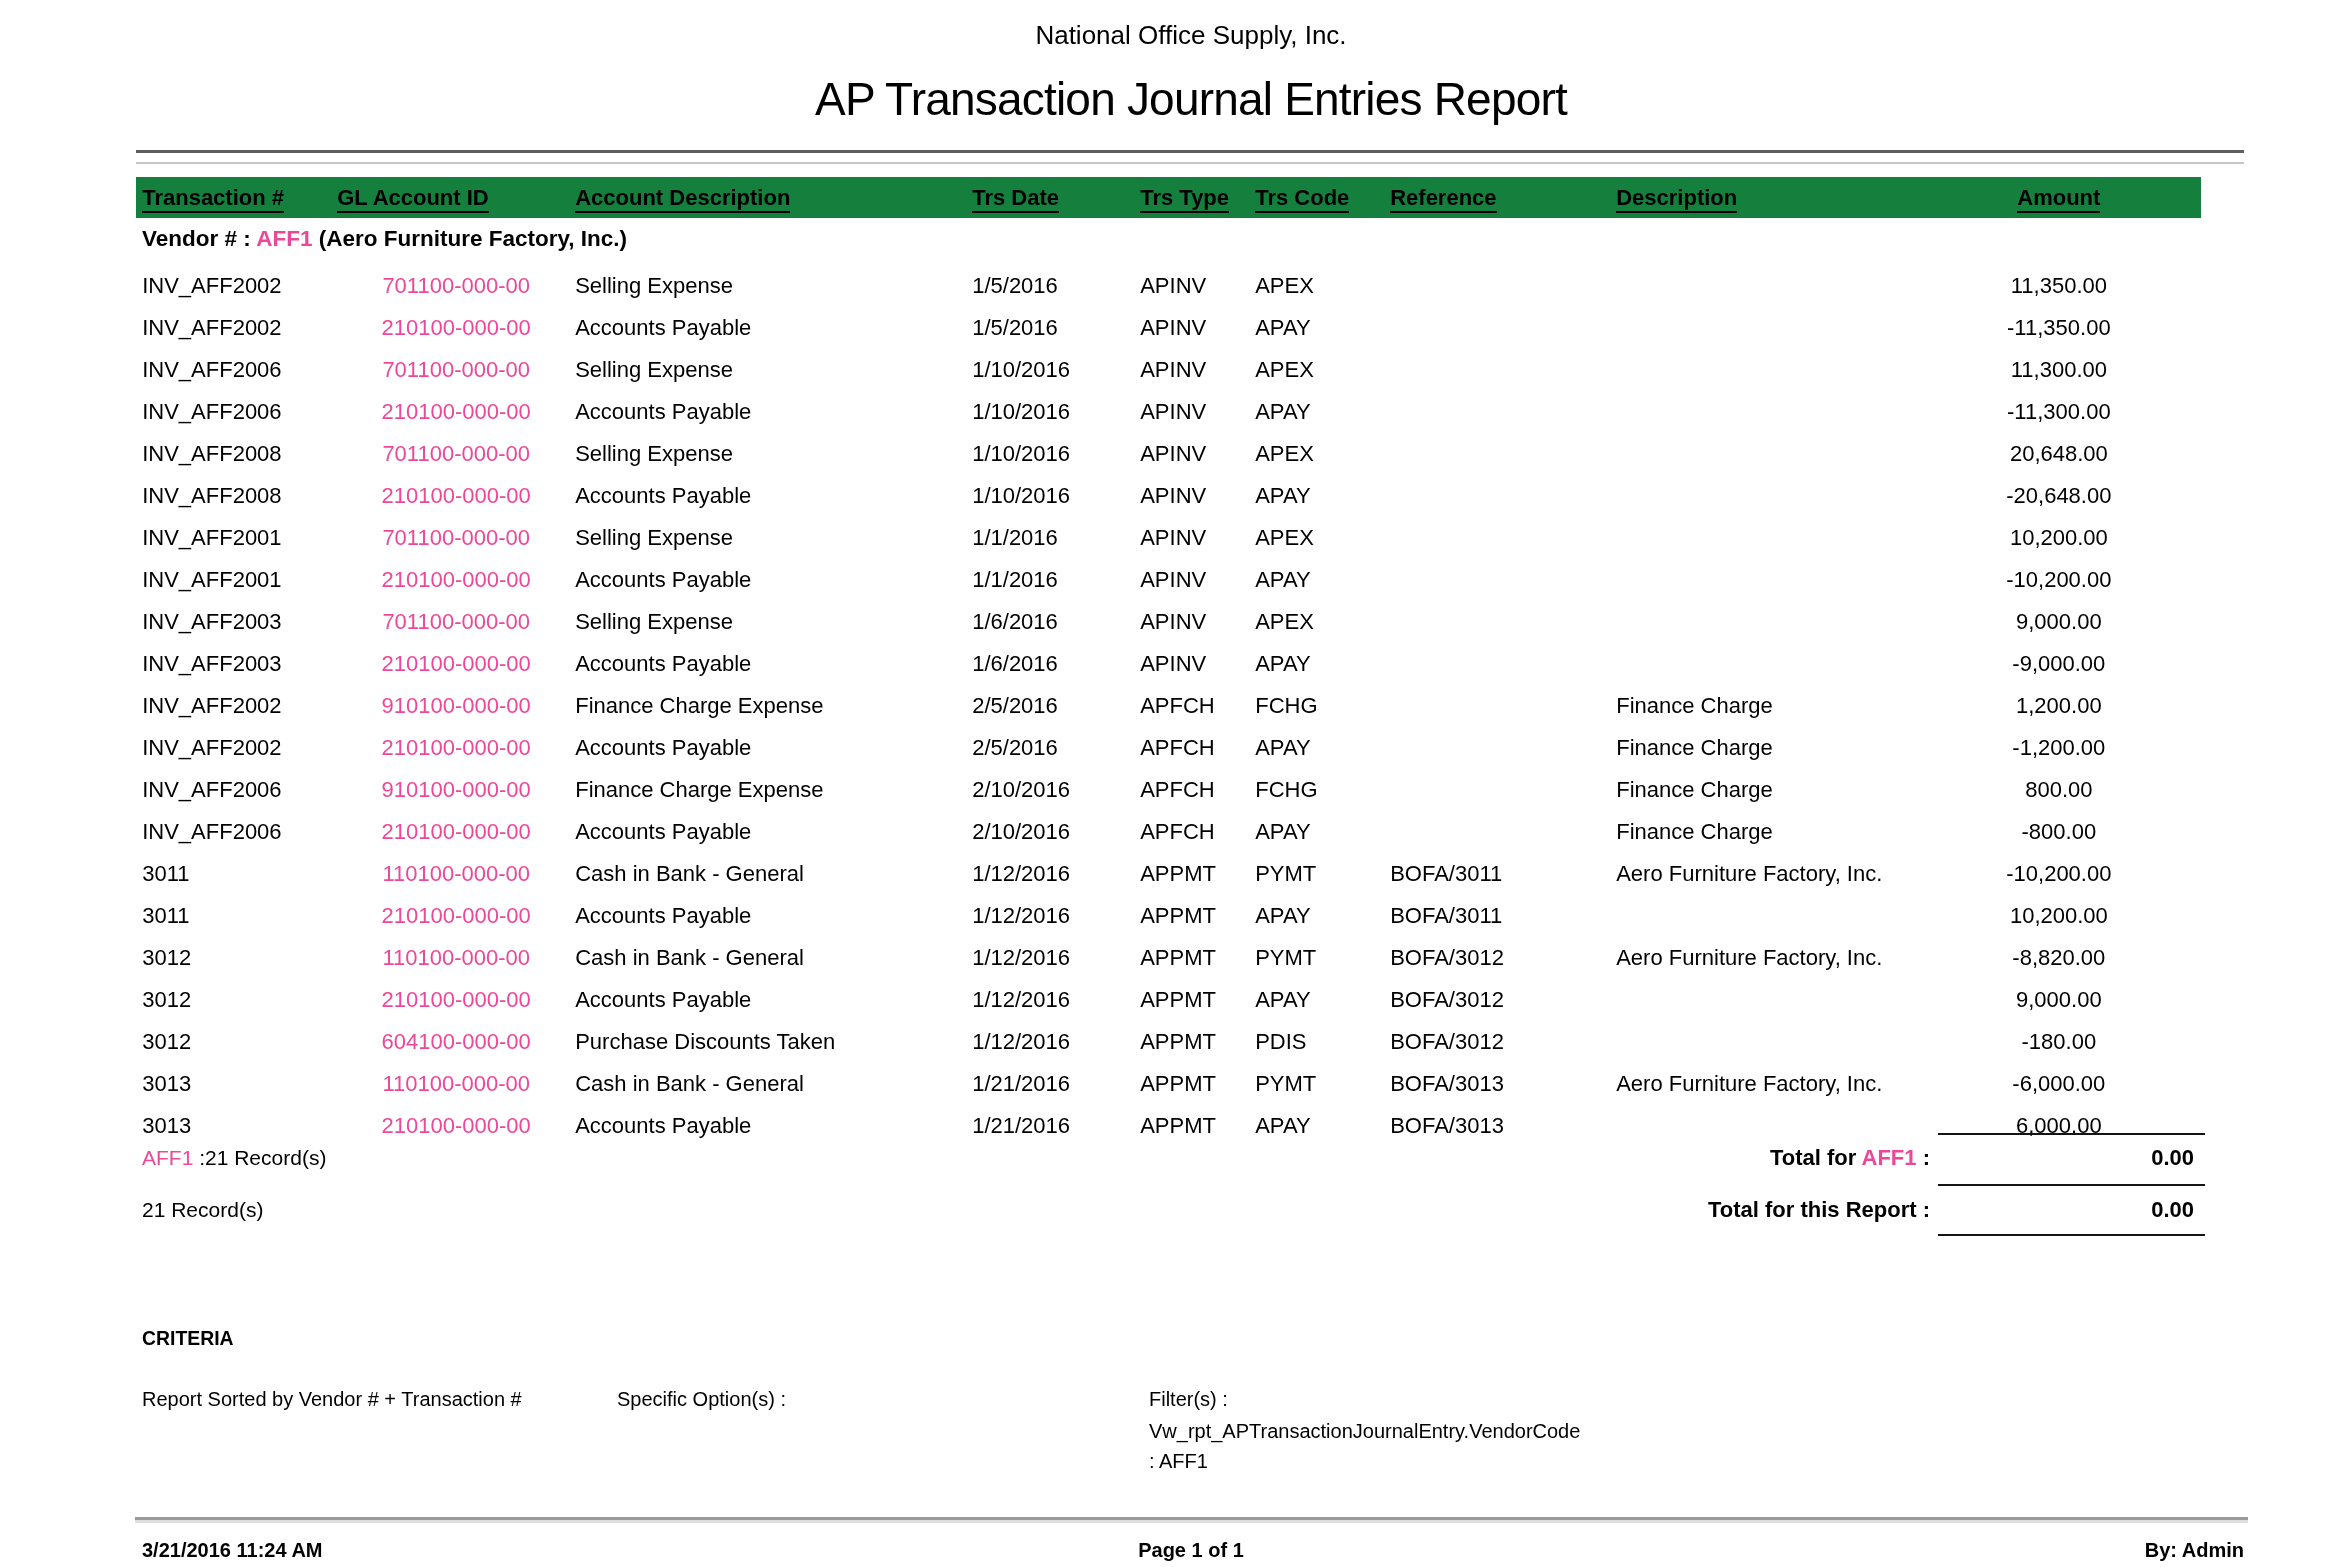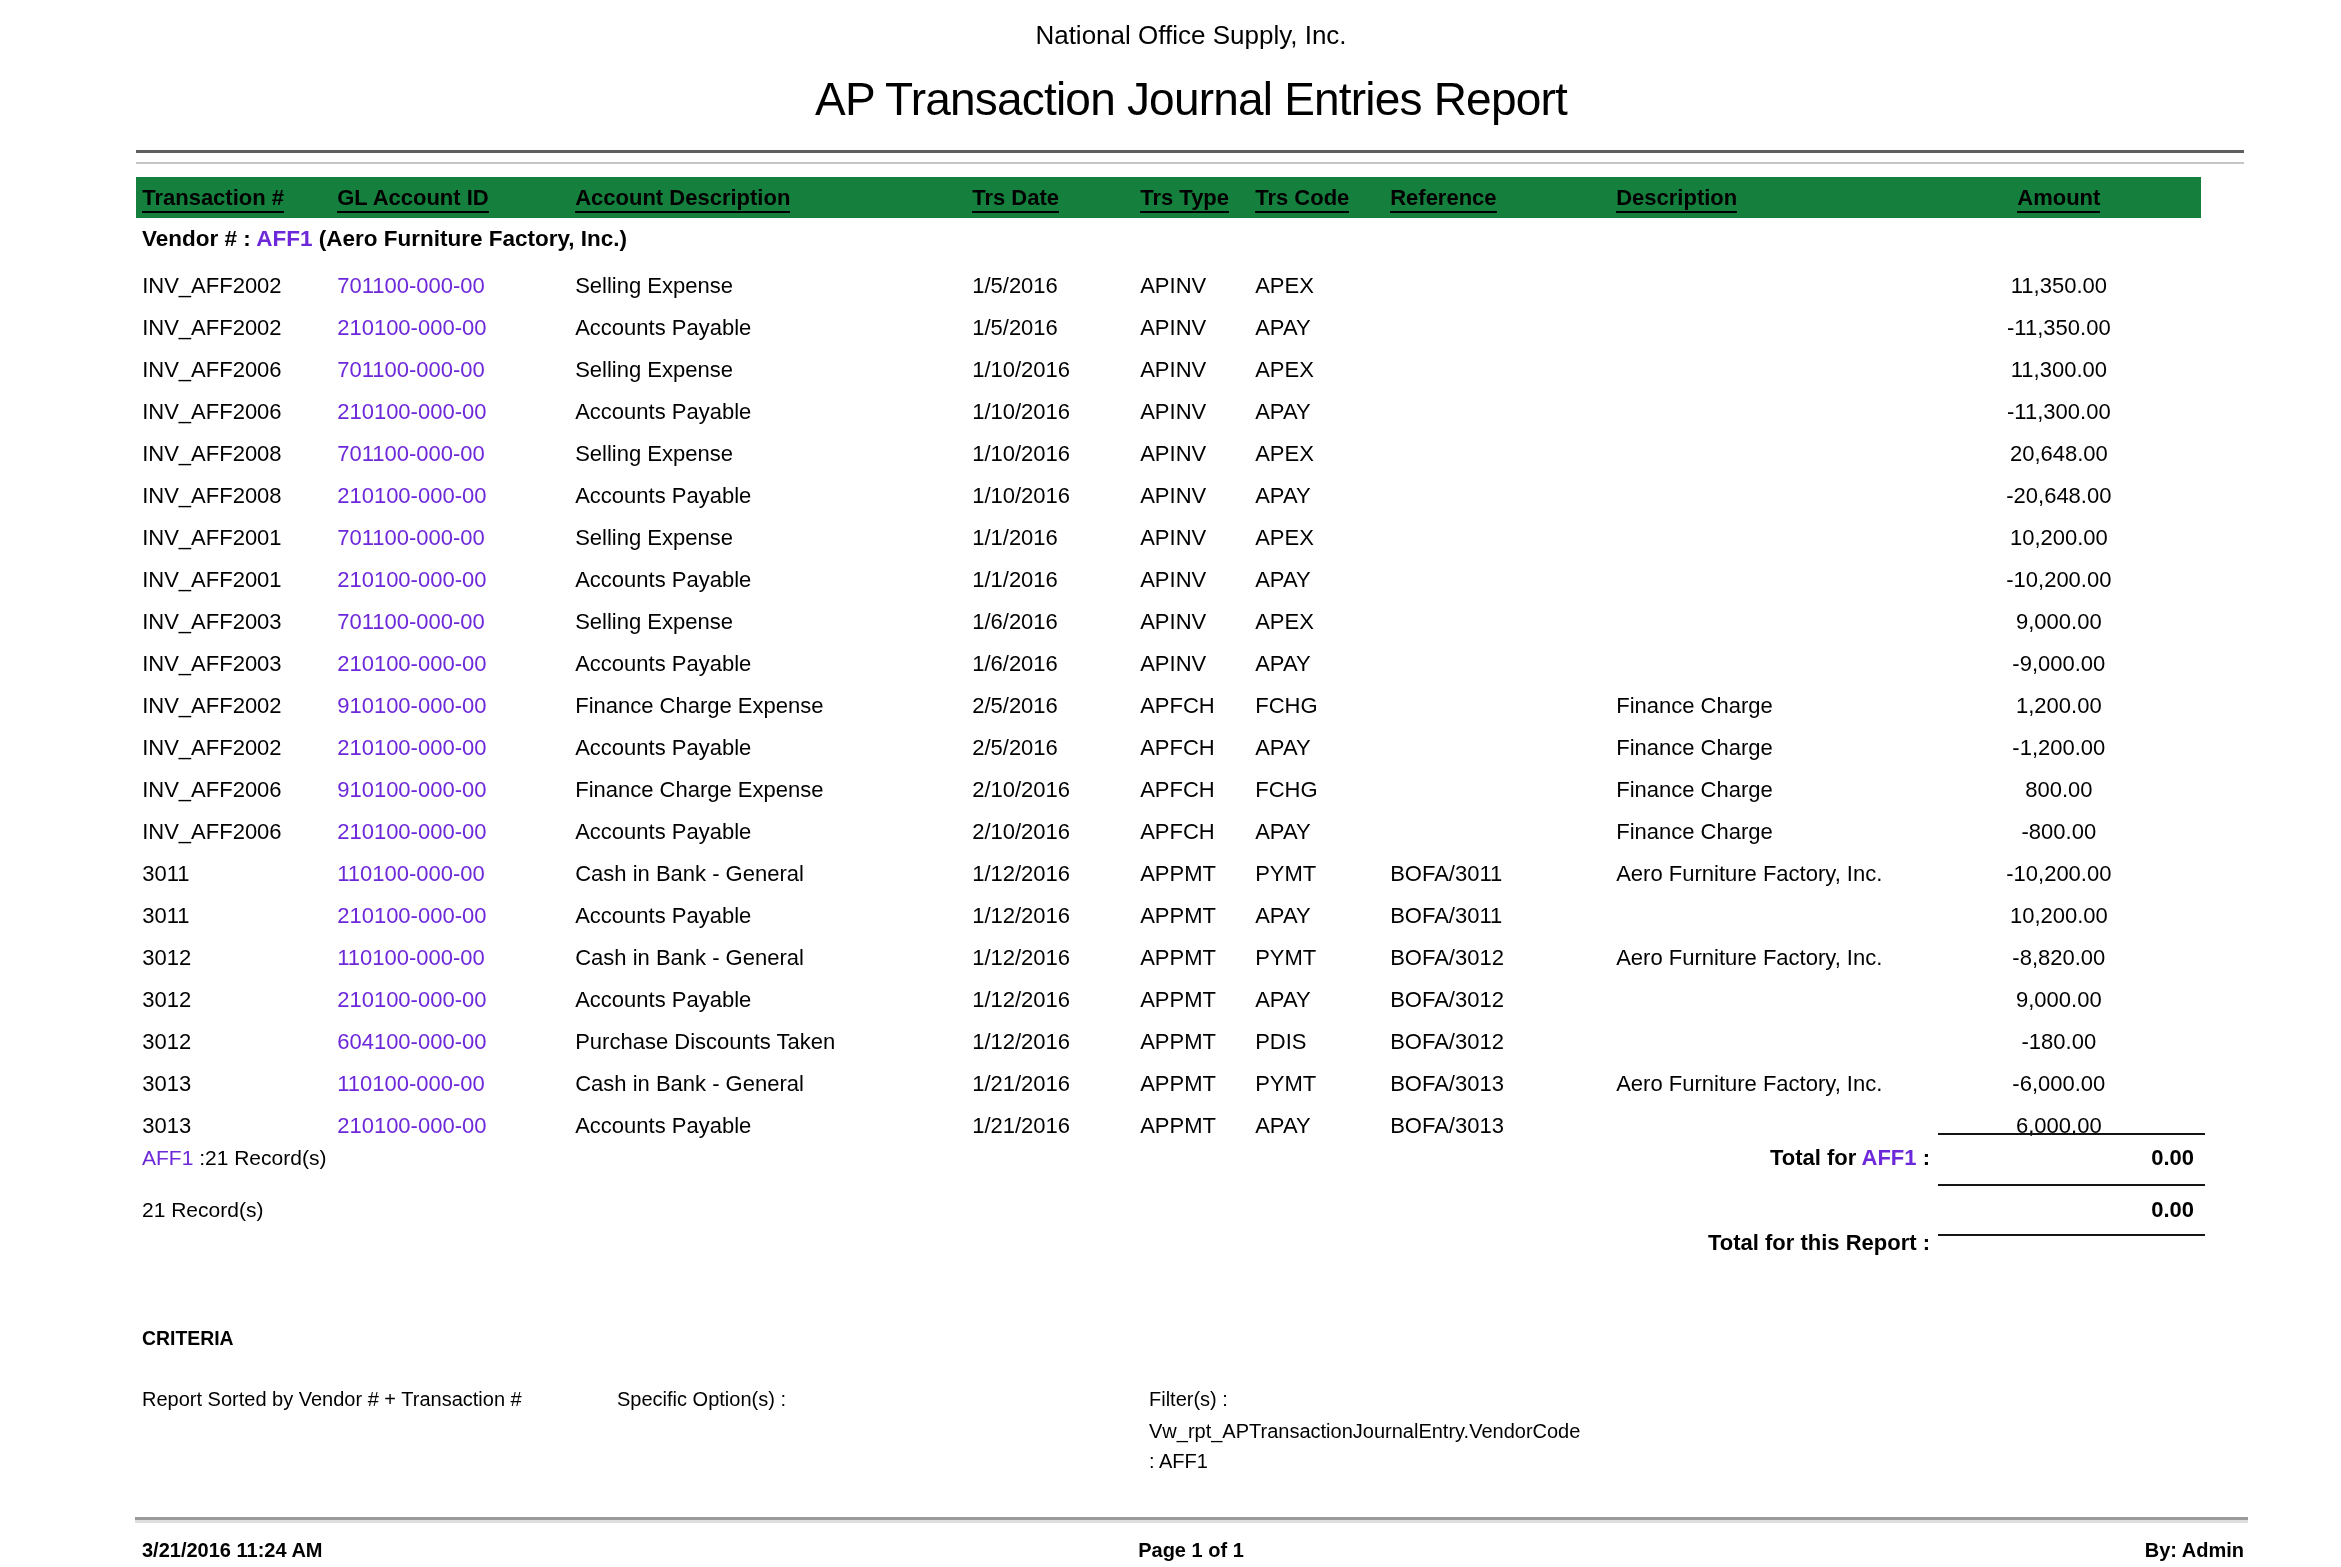--- a/index.html
+++ b/index.html
@@ -32,21 +32,21 @@
   .thead{
     position:absolute;top:177px;left:116px;height:41px;
     background:#15803d;align-items:end;padding-bottom:4.6px;
   }
   .hlabel{
     display:inline-block;font-size:22px;font-weight:700;
     border-bottom:2.3px solid #000;padding-bottom:2.3px;line-height:23px;
   }
   .cell{font-size:22px;line-height:26px;white-space:nowrap;overflow:hidden;}
   .num{text-align:center;padding-right:7.7px;box-sizing:border-box;}
-  .blue{color:#6d28d9;}
+  .blue{color:#ec4899;text-align:center;}
 
   .vendor-line{
     position:absolute;left:122px;top:225px;
     font-size:22.5px;font-weight:700;line-height:27px;white-space:nowrap;
   }
   .rows{position:absolute;left:116px;top:273px;}
   .trow{height:42px;align-items:start;}
 
   
   .tot-line{position:absolute;left:1918px;width:267px;height:2.3px;background:#151515;}
@@ -333,21 +333,21 @@
       </div>
     </div>
 
   <div class="tot-line" style="top:1133px"></div>
   <div class="tot-records" style="top:1145px"><span class="blue">AFF1</span><span> :21 Record(s)</span></div>
   <div class="tot-label" style="top:1145px"><span>Total for </span><span class="blue">AFF1</span><span> :</span></div>
   <div class="tot-value" style="top:1145px">0.00</div>
 
   <div class="tot-line" style="top:1184px"></div>
   <div class="tot-records" style="top:1197px">21 Record(s)</div>
-  <div class="tot-label" style="top:1230px">Total for this Report :</div>
+  <div class="tot-label" style="top:1197px">Total for this Report :</div>
   <div class="tot-value" style="top:1197px">0.00</div>
   <div class="tot-line" style="top:1234px"></div>
 
   <div class="criteria-heading">CRITERIA</div>
   <div class="crit-text" style="left:122px;top:1387px">Report Sorted by Vendor # + Transaction #</div>
   <div class="crit-text" style="left:597px;top:1387px">Specific Option(s) :</div>
   <div class="crit-text" style="left:1129px;top:1387px">Filter(s) :</div>
   <div class="crit-text" style="left:1129px;top:1419px">Vw_rpt_APTransactionJournalEntry.VendorCode</div>
   <div class="crit-text" style="left:1129px;top:1449px">: AFF1</div>
 

